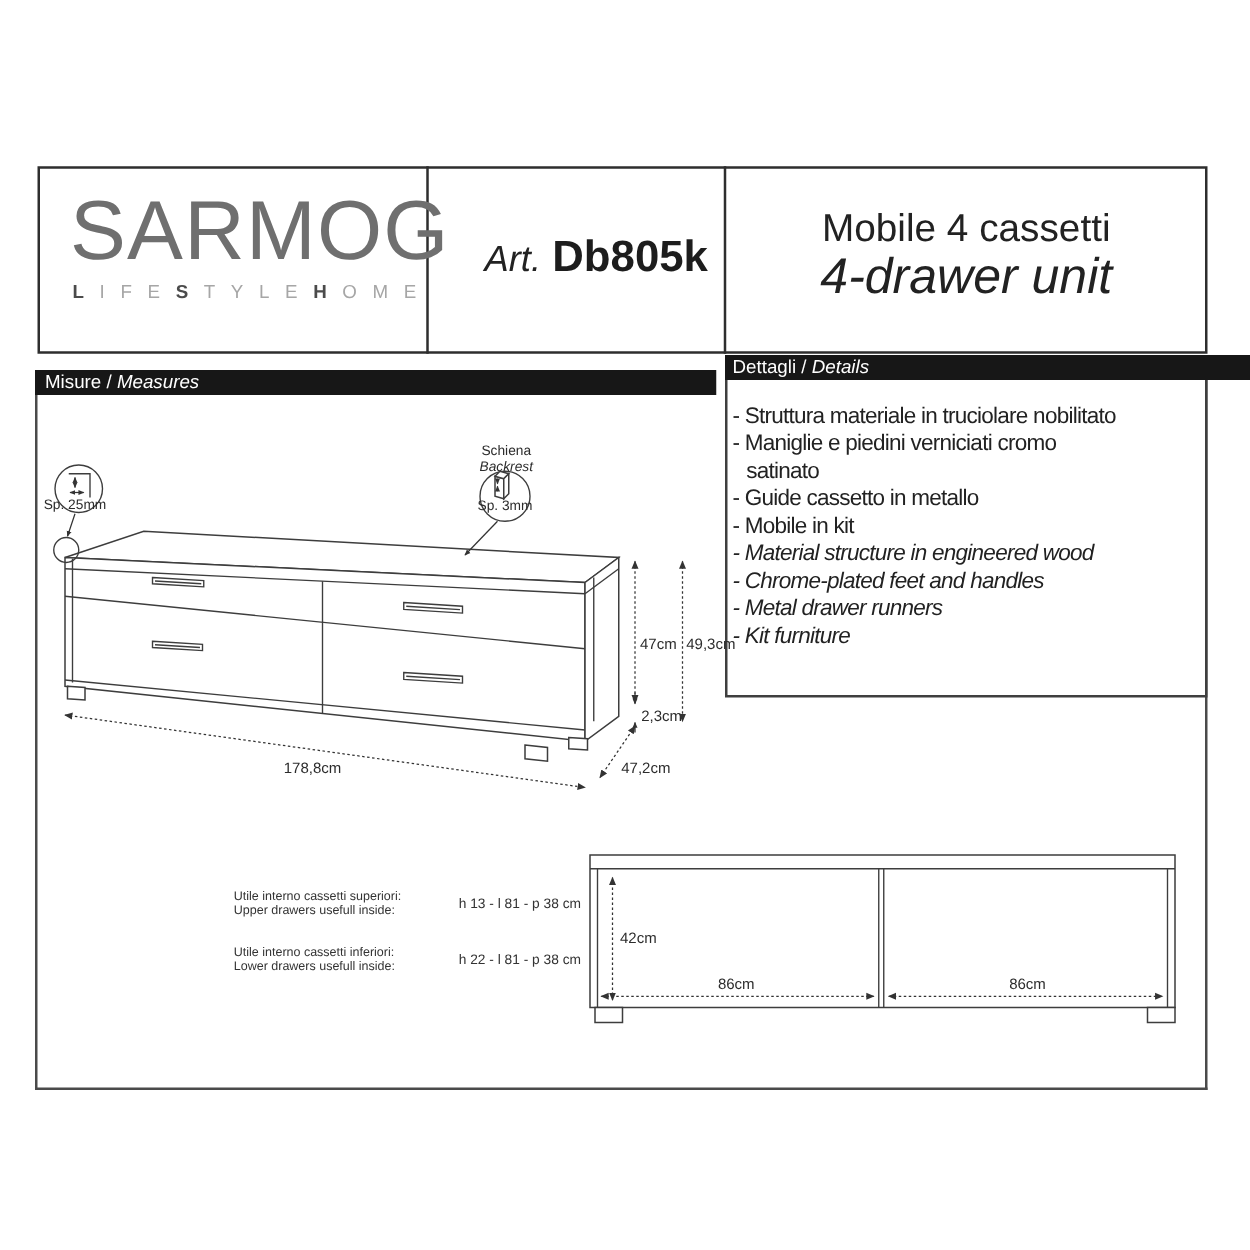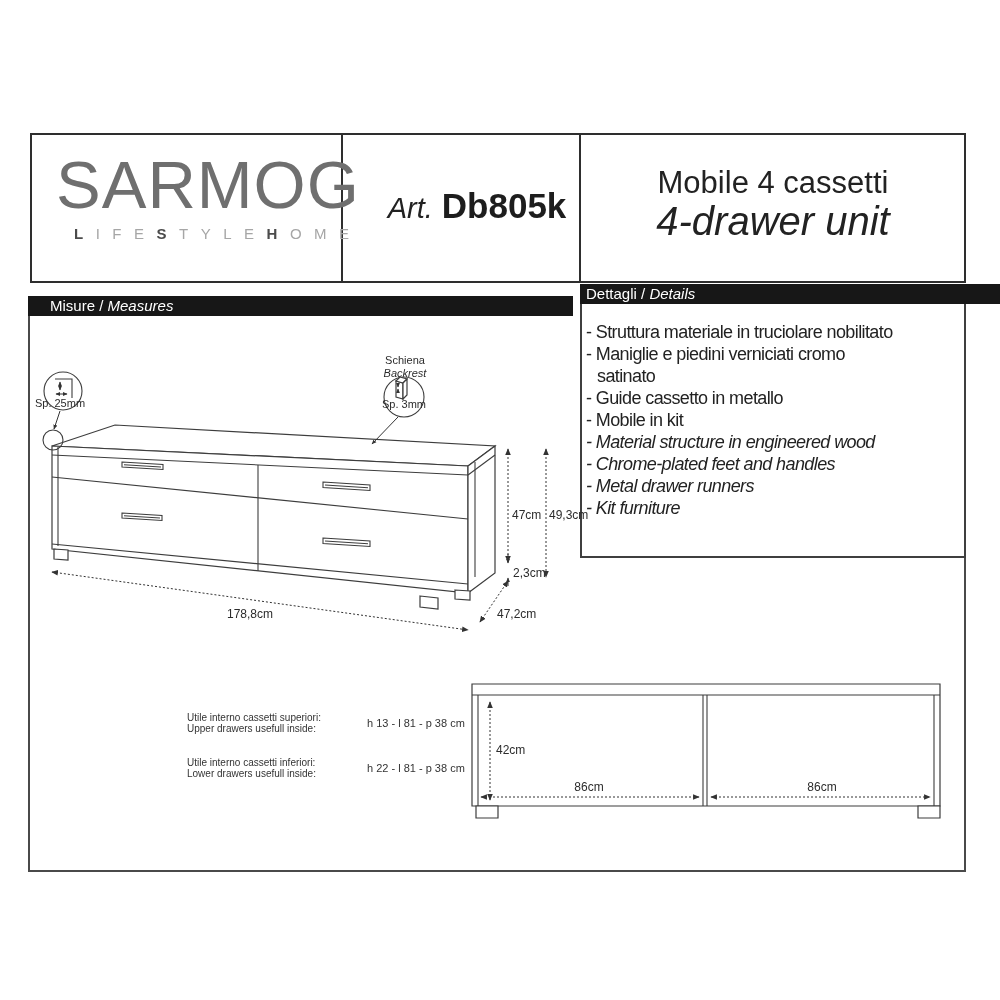--- a/index.html
+++ b/index.html
@@ -5,35 +5,35 @@
   html,body{margin:0;padding:0;background:#fff;}
   .page{position:relative;width:1000px;height:1000px;background:#ffffff;
         font-family:"Liberation Sans", sans-serif;color:#2f2f2f;overflow:hidden;}
   .abs{position:absolute;box-sizing:border-box;}
 
   
   .header-box{left:30px;top:133px;width:936px;height:150px;border:2px solid #2e2e2e;background:#fff;}
   .hdiv{width:2px;background:#2e2e2e;top:133px;height:150px;}
   .logo-cell{left:30px;top:133px;width:312px;height:150px;border-radius:32px;}
   .brand{margin:20px 0 0 26px;font-size:67px;line-height:64px;color:#6f6f6f;letter-spacing:1px;}
-  .tagline{margin:8px 0 0 44px;font-size:15px;letter-spacing:12.5px;white-space:nowrap;}
+  .tagline{margin:8px 0 0 28px;font-size:15px;letter-spacing:12.5px;white-space:nowrap;}
   .tl-b{color:#4b4b4b;font-weight:bold;}
   .tl-l{color:#a6a6a6;}
   .art-cell{left:342px;top:133px;width:238px;height:150px;text-align:center;line-height:146px;white-space:nowrap;margin-left:16px;}
   .art-prefix{font-style:italic;font-size:29px;color:#222;}
   .art-code{font-weight:bold;font-size:35px;color:#1d1d1d;margin-left:9px;}
   .title-cell{left:580px;top:133px;width:386px;height:150px;text-align:center;padding-top:31px;}
   .title-l1{font-size:31px;line-height:38px;color:#222;}
   .title-l2{font-size:40px;line-height:38px;font-style:italic;color:#222;}
 
   
   .main-box{left:28px;top:296px;width:938px;height:576px;border:2px solid #4a4a4a;border-top:none;}
   .bar{background:#171717;color:#ffffff;font-size:15px;line-height:20px;height:20px;}
   .bar i{font-style:italic;}
-  .bar-measures{left:28px;top:296px;width:545px;padding-left:22px;}
+  .bar-measures{left:28px;top:296px;width:545px;padding-left:8px;}
   .details-panel{left:580px;top:296px;width:386px;height:262px;border:2px solid #3f3f3f;}
   .bar-details{left:580px;top:284px;width:465px;padding-left:6px;}
   .details-list{left:586px;top:321px;width:376px;}
   .d-item{font-size:18px;line-height:22px;letter-spacing:-0.6px;color:#222;white-space:nowrap;}
   .d-en{font-style:italic;}
   .d-indent{padding-left:11px;}
 
   
   .di-label{font-size:10px;line-height:11px;color:#333;white-space:nowrap;}
   .di-label .en{}

